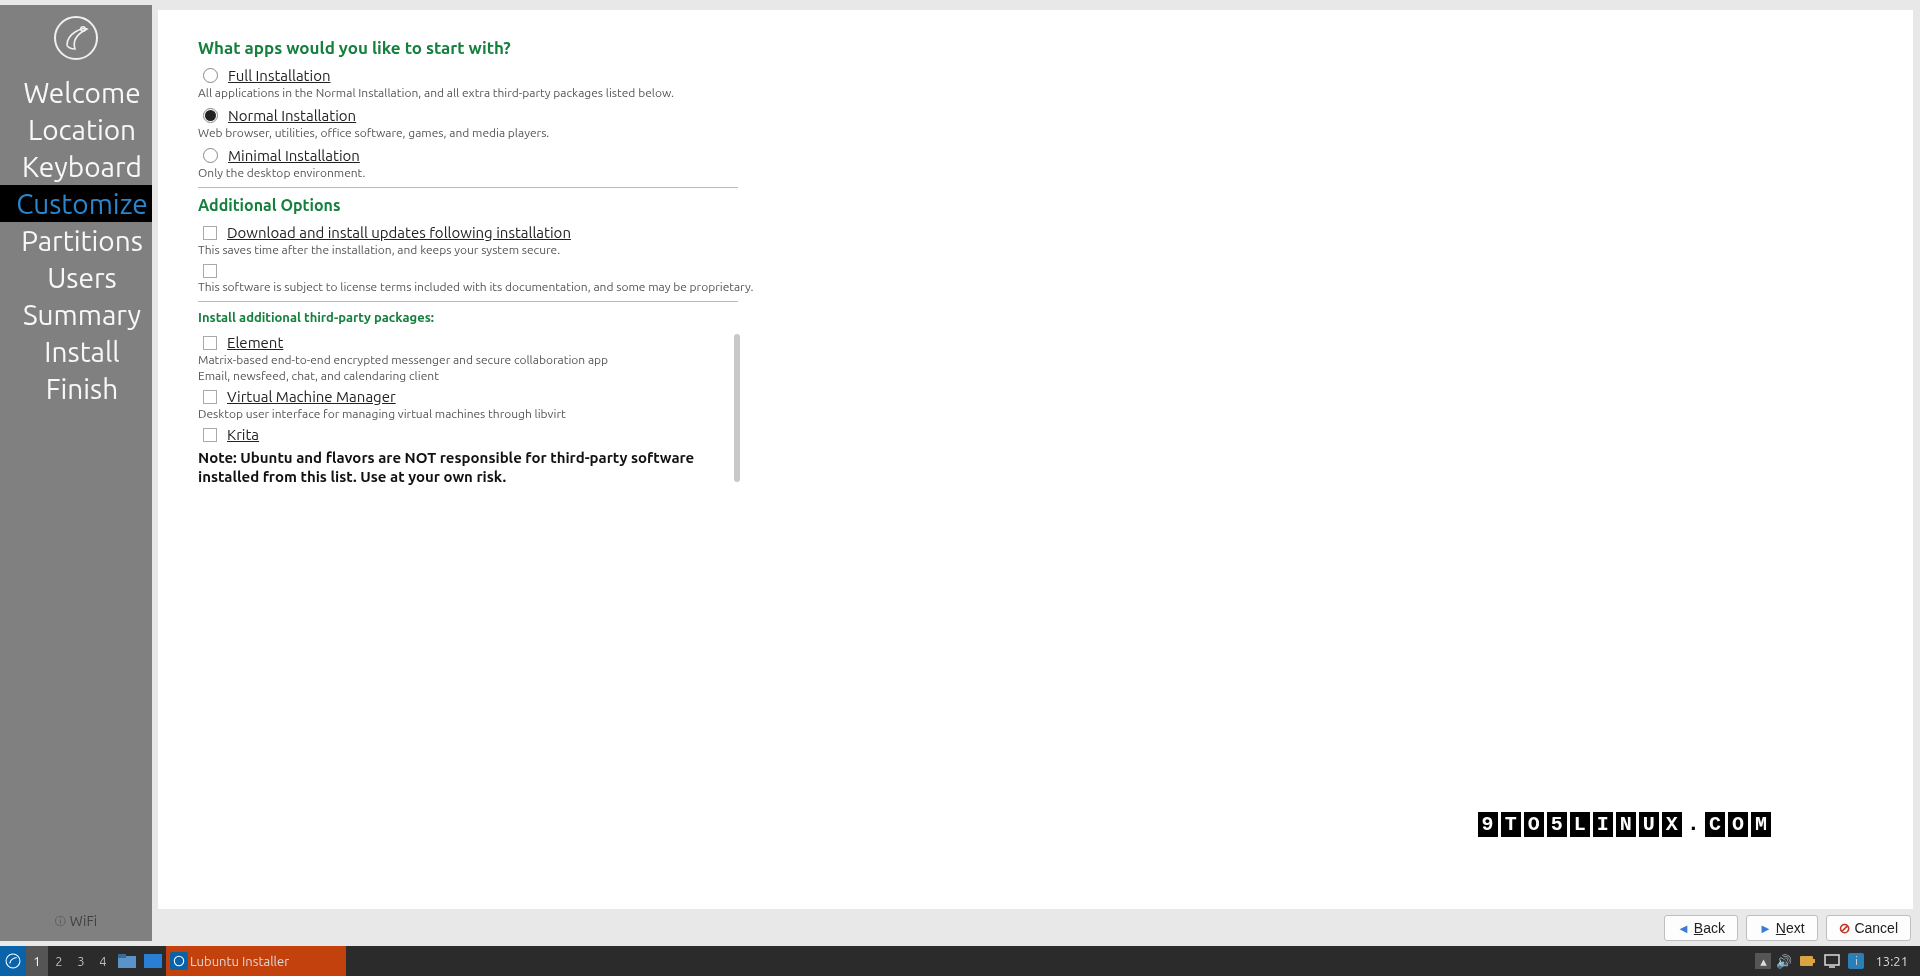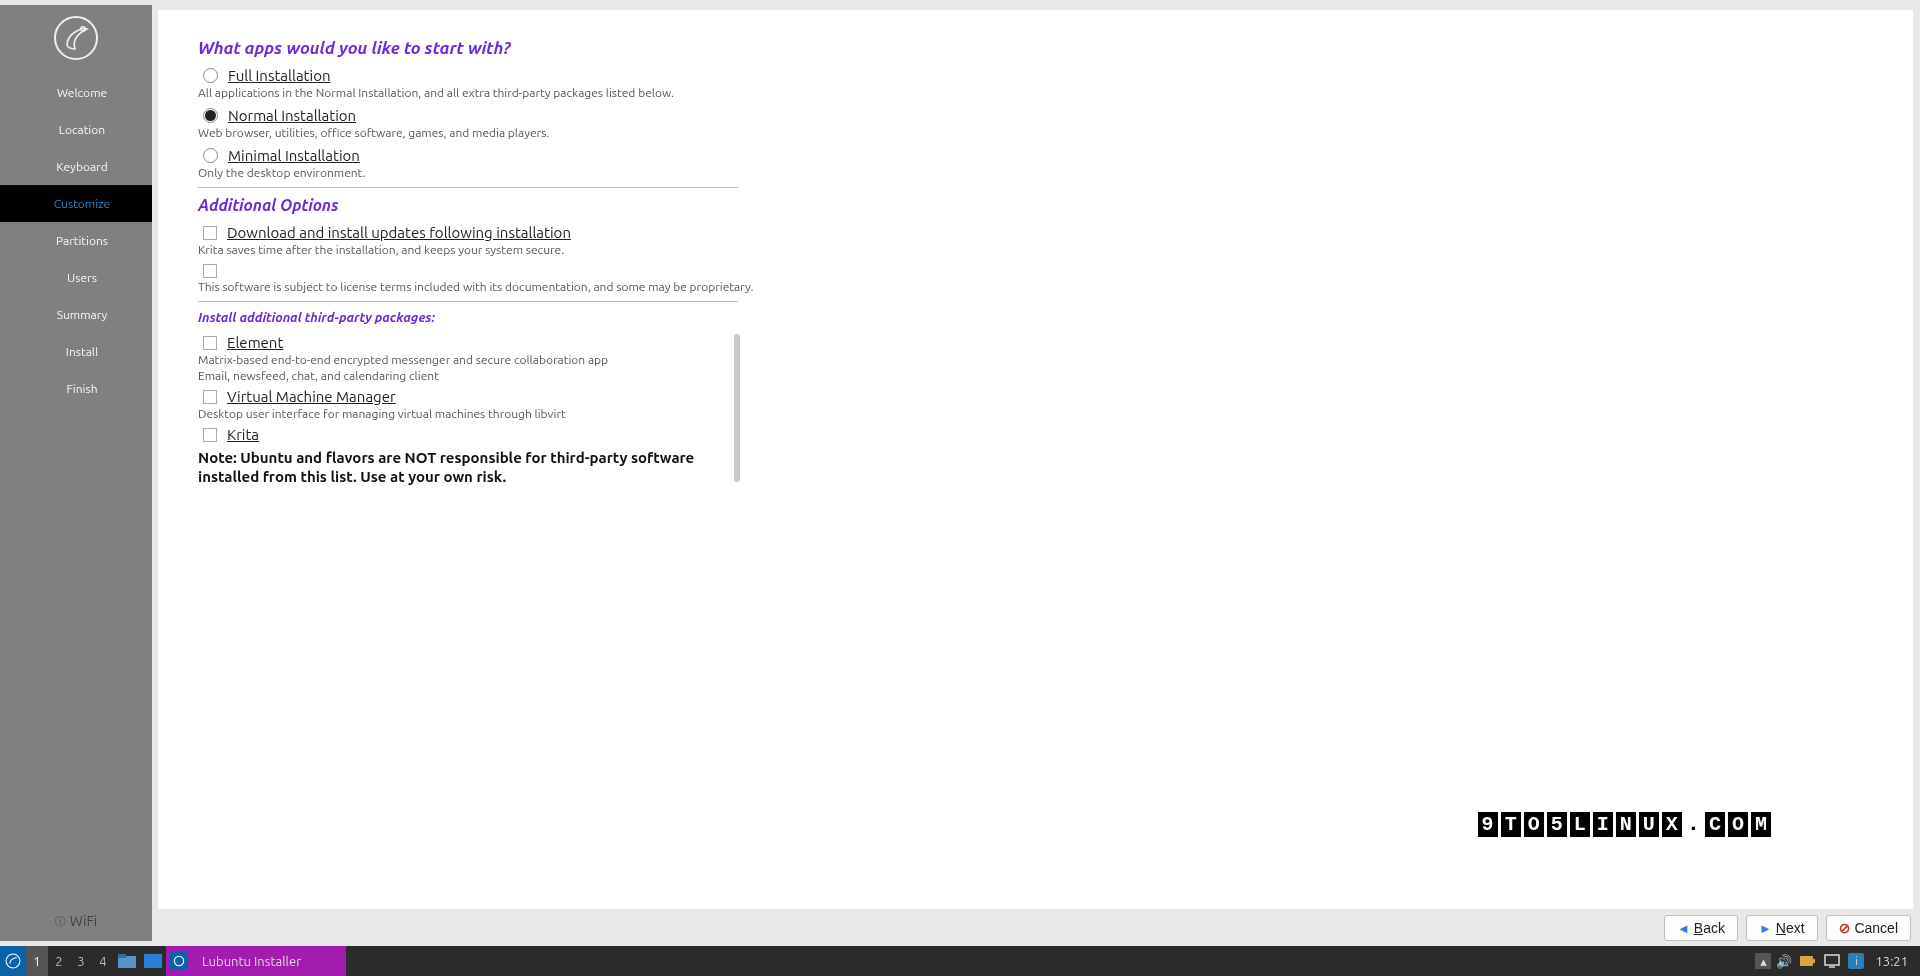--- a/index.html
+++ b/index.html
@@ -15,33 +15,33 @@
   }
   
   .sidebar {
     width: 152px; background: #808080; display: flex; flex-direction: column;
     align-items: center; padding-top: 8px; color: #fafafa;
   }
   .sidebar-logo { margin: 2px 0 10px 0; }
   .sidebar-steps { width: 100%; display: flex; flex-direction: column; }
   .sidebar-step {
     width: 100%; height: 37px; display: flex; align-items: center; justify-content: center;
-    font-size: 12px; color: #f8f8f8; cursor: default; padding-left: 12px;
+    font-size: 28px; color: #f8f8f8; cursor: default; padding-left: 12px;
   }
   .sidebar-step.active { background: #000000; color: #2986cc; }
   .sidebar-bottom { margin-top: auto; margin-bottom: 12px; display: flex; align-items: center; gap: 4px; font-size: 14px; color: #404040; width:100%; justify-content:center;}
   .sidebar-bottom .info-icon { font-size: 11px; opacity: .7;}
   
   .content-area {
     flex: 1; background: #e8e8e8; display: flex; flex-direction: column; padding: 5px 0 0 6px;
   }
   .content-panel {
     flex: 1; background: #ffffff; margin-right: 2px; padding: 28px 40px; position: relative; overflow:hidden;
   }
-  .section-title { font-size: 17px; font-weight: bold; margin-bottom: 10px; color: #6d28d9; font-style: italic; }
+  .section-title { font-size: 17px; font-weight: bold; margin-bottom: 10px; color: #15803d; }
   .option-row { display: flex; align-items: center; gap: 10px; margin: 6px 0 2px 5px; }
   .option-desc { font-size: 12px; color: #555; margin: 2px 0 8px 0; }
   .radio {
     width: 15px; height: 15px; border: 1.5px solid #888; border-radius: 50%;
     display: inline-flex; align-items: center; justify-content: center; flex-shrink:0;
   }
   .radio.selected::after {
     content: ""; width: 11px; height: 11px; background: #222; border-radius: 50%;
   }
   .checkbox {
@@ -88,21 +88,21 @@
   }
   .tb-ws { display:flex; height:100%; align-items:center; }
   .tb-ws span {
     width: 22px; height:100%; display:flex; align-items:center; justify-content:center; color:#bbb;
   }
   .tb-ws span.active { background: #555; color:#fff; }
   .tb-icon {
     width: 26px; height: 100%; display:flex; align-items:center; justify-content:center;
   }
   .tb-item {
-    height: 100%; background: #a21caf; display:flex; align-items:center; gap:14px; padding: 0 10px 0 4px;
+    height: 100%; background: #c2410c; display:flex; align-items:center; gap:2px; padding: 0 10px 0 4px;
     min-width: 180px;
   }
   .tb-item .app-ico {
     width:18px; height:18px; background:#0a62a9; border-radius:2px; display:flex;align-items:center;justify-content:center;
   }
   .tb-right { margin-left:auto; display:flex; align-items:center; height:100%; gap: 2px; padding-right:6px;}
   .tray-ico { width:22px; height:100%; display:flex; align-items:center; justify-content:center; color:#ddd; font-size:13px;}
   .tray-blue { background:#2a7fb8; border-radius:2px; width:16px; height:16px; display:flex;align-items:center;justify-content:center; font-size:11px;}
   .clock { padding: 0 6px; font-size: 13px; }
   
@@ -162,21 +162,21 @@
       </div>
       <div class="option-desc">Only the desktop environment.</div>
 
       <hr class="divider">
       <div class="section-title" style="font-size:16px;">Additional Options</div>
 
       <div class="option-row">
         <span class="checkbox"></span>
         <span class="option-label">Download and install updates following installation</span>
       </div>
-      <div class="option-desc">Krita saves time after the installation, and keeps your system secure.</div>
+      <div class="option-desc">This saves time after the installation, and keeps your system secure.</div>
 
       <div class="option-row">
         <span class="checkbox"></span>
       </div>
       <div class="option-desc">This software is subject to license terms included with its documentation, and some may be proprietary.</div>
 
       <hr class="divider">
       <div class="section-title" style="font-size:13px;">Install additional third-party packages:</div>
 
       <div class="pkg-list">

